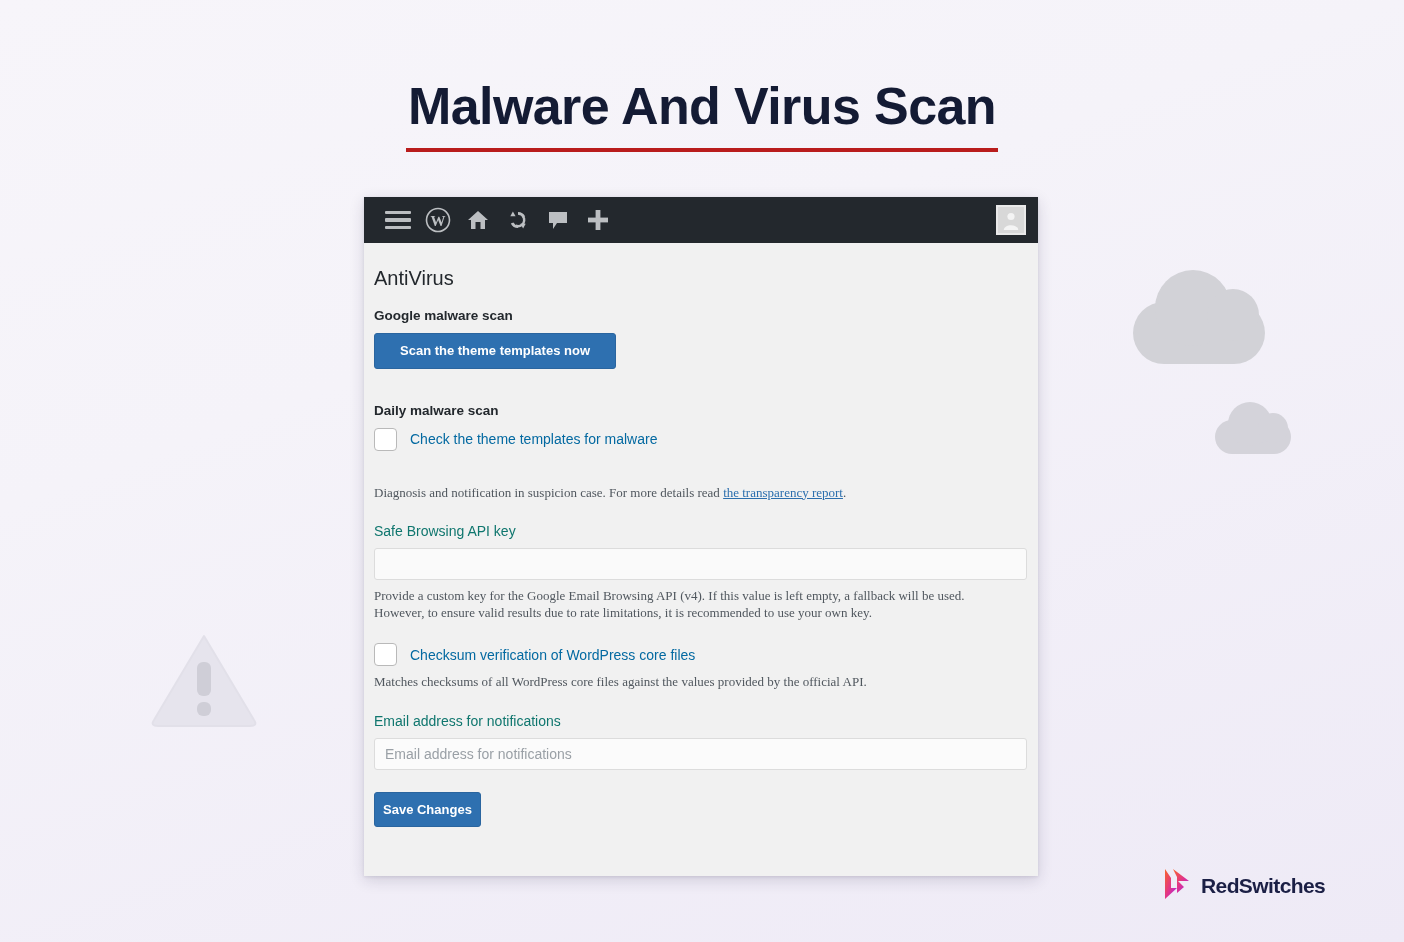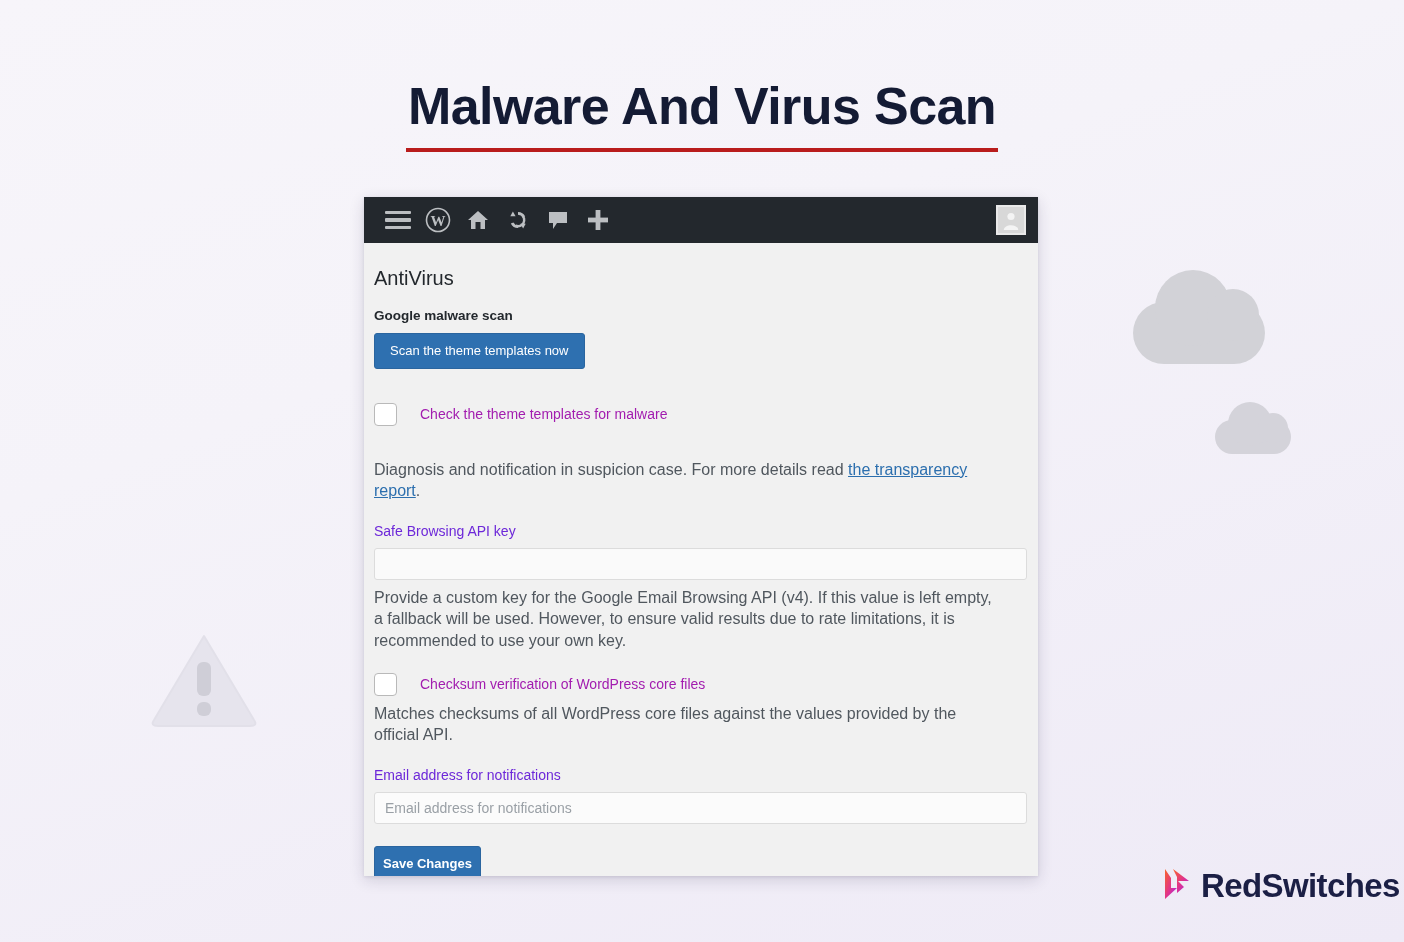--- a/index.html
+++ b/index.html
@@ -147,24 +147,25 @@
     margin: 0 0 10px 0;
   }
 
   .btn {
     display: inline-block;
     background: #2e70b0;
     color: #fff;
     font-size: 13px;
     border: 1px solid #2a659f;
     border-radius: 3px;
-    padding: 9px 15px;
+    padding: 9px 25px;
     cursor: pointer;
     line-height: 1.2;
     font-family: inherit;
+    font-weight: bold;
   }
   .btn-save {
     font-weight: 700;
     padding: 9px 8px;
   }
 
   .gap-lg { height: 34px; }
   .gap-md { height: 22px; }
 
   .check-row {
@@ -175,37 +176,38 @@
   .cb {
     width: 23px; height: 23px;
     background: #fff;
     border: 1px solid #b9b9b9;
     border-radius: 4px;
     box-sizing: border-box;
     flex: 0 0 auto;
     cursor: pointer;
   }
   .check-row .cb-label {
-    margin-left: 23px;
+    margin-left: 13px;
     font-size: 14px;
-    color: #a21caf;
+    color: #0369a1;
     text-align: right;
   }
 
   .desc {
-    font-size: 16px;
+    font-size: 13px;
     color: #50575e;
     line-height: 1.33;
     margin: 7px 0 0 0;
     max-width: 620px;
+    font-family: Liberation Serif, serif;
   }
 
   .field-label {
     font-size: 14px;
-    color: #6d28d9;
+    color: #0f766e;
     margin: 0 0 9px 0;
   }
 
   .text-input {
     display: block;
     width: 653px;
     box-sizing: border-box;
     height: 32px;
     background: #fafafa;
     border: 1px solid #dcdcdc;
@@ -225,21 +227,21 @@
   }
 
   
   .brand {
     position: absolute;
     left: 1162px; top: 866px;
     display: flex;
     align-items: center;
   }
   .brand-name {
-    font-size: 33px;
+    font-size: 21px;
     font-weight: 700;
     color: #1b1f45;
     letter-spacing: -0.6px;
     margin-left: 7px;
   }
 </style>
 </head>
 <body>
 
 <div class="decor cloud-big"></div>
@@ -309,20 +311,21 @@
 
   <div class="content">
 
     <h1 class="av-title">AntiVirus</h1>
 
     <div class="section-label">Google malware scan</div>
     <button class="btn">Scan the theme templates now</button>
 
     <div class="gap-lg"></div>
 
+    <div class="section-label">Daily malware scan</div>
 
     <div class="check-row">
       <div class="cb"></div>
       <span class="cb-label">Check the theme templates for malware</span>
     </div>
 
     <div class="gap-md"></div>
 
 
     <p class="desc"><span>Diagnosis and notification in suspicion case. For more details read </span><a class="link" href="#">the transparency report</a><span>.</span></p>

